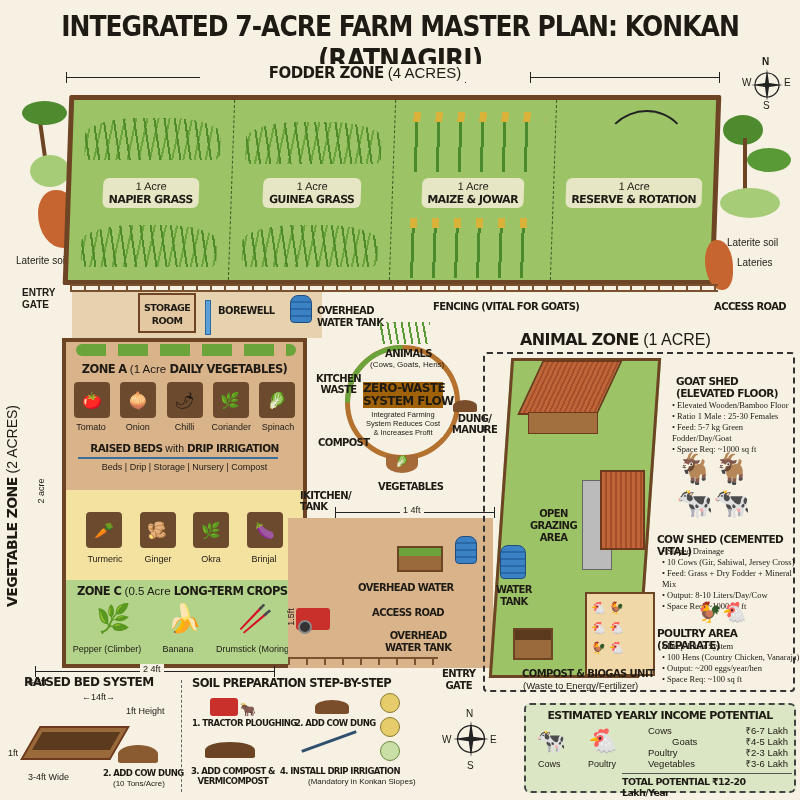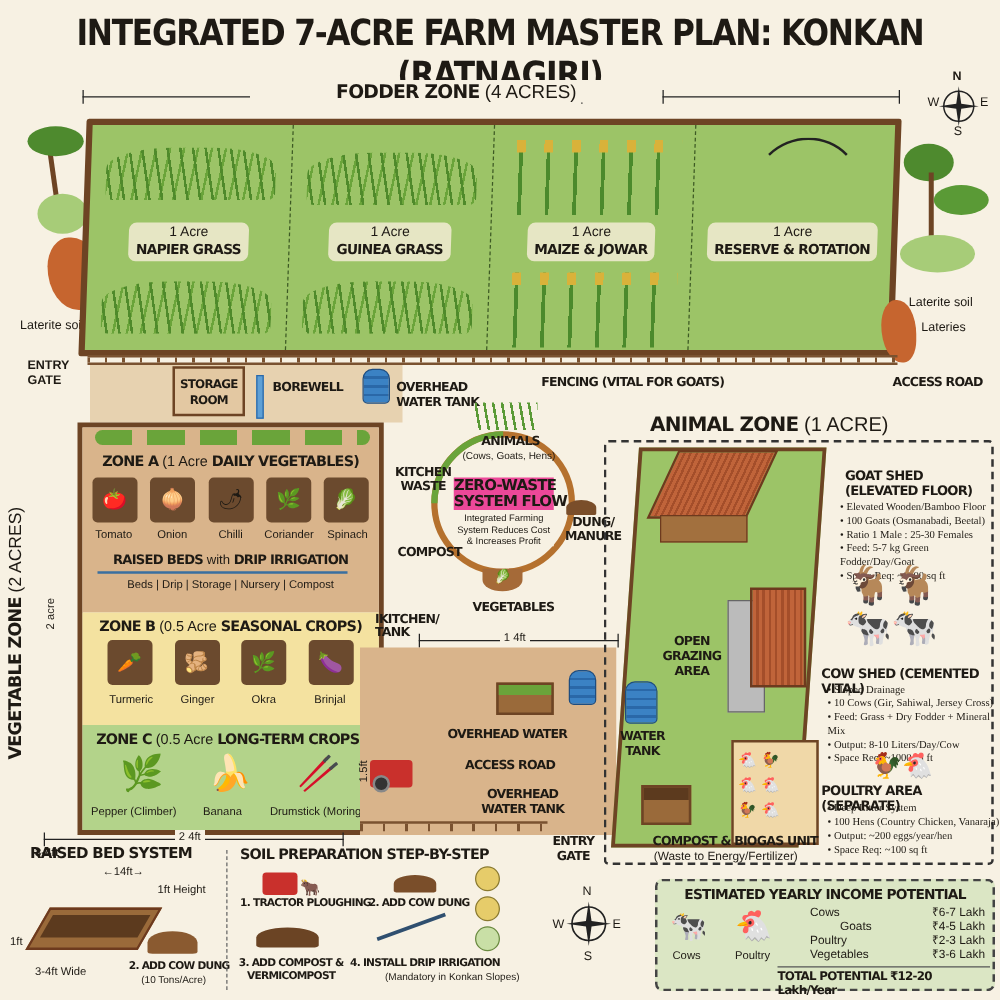--- a/index.html
+++ b/index.html
@@ -173,24 +173,20 @@
       <span>Coriander</span>
       <span>Spinach</span>
     </div>
     <div class="zonetitle" style="top:100px;font-size:10.5px;">
       <b class="cond">RAISED BEDS</b><span> with </span><b class="cond">DRIP IRRIGATION</b>
     </div>
     <div class="abs" style="left:12px;top:115px;width:200px;height:0;border-top:2px solid #3a6fa0;"></div>
     <div class="zonetitle" style="top:120px;font-size:9px;">Beds | Drip | Storage | Nursery | Compost</div>
   </div>
   <div class="zoneB">
-    <div class="zonetitle" style="top:4px;">
-      <b class="cond">ZONE B</b>
-      <span>(0.5 Acre </span><b class="cond">SEASONAL CROPS)</b>
-    </div>
     <div class="beds" style="top:22px;left:20px;right:20px;">
       <div class="bed">🥕</div>
       <div class="bed">🫚</div>
       <div class="bed">🌿</div>
       <div class="bed">🍆</div>
     </div>
     <div class="croplabels" style="top:64px;left:16px;right:16px;">
       <span>Turmeric</span>
       <span>Ginger</span>
       <span>Okra</span>
@@ -217,21 +213,21 @@
 <div class="abs dimline" style="left:35px;top:671px;width:240px;"></div>
 <div class="abs" style="left:140px;top:664px;font-size:9px;background:#f7f1e3;padding:0 3px;">2 4ft</div>
 
 <div class="abs cycle"></div>
 <div class="abs cyclegreen"></div>
 <div class="abs" style="left:380px;top:322px;width:50px;height:22px;background:repeating-linear-gradient(80deg,transparent 0 3px,#5a9a36 3px 5px,transparent 5px 7px);"></div>
 <div class="abs lbl b cond" style="left:385px;top:348px;">ANIMALS</div>
 <div class="abs" style="left:370px;top:360px;font-size:8px;">(Cows, Goats, Hens)</div>
 <div class="abs lbl b cond" style="left:316px;top:373px;white-space:pre;line-height:11px;text-align:center;">KITCHEN
 WASTE</div>
-<div class="abs b cond" style="left:363px;top:382px;width:80px;text-align:center;font-size:12px;line-height:13px;white-space:pre;background:#ec4899;">ZERO-WASTE
+<div class="abs b cond" style="left:363px;top:382px;width:80px;text-align:center;font-size:12px;line-height:13px;white-space:pre;background:#a16207;">ZERO-WASTE
 SYSTEM FLOW</div>
 <div class="abs" style="left:363px;top:410px;width:80px;text-align:center;font-size:7.5px;line-height:9px;background:#f7f1e3;">Integrated Farming System Reduces Cost &amp; Increases Profit</div>
 <div class="abs" style="left:453px;top:400px;width:24px;height:12px;background:#7a4e2a;border-radius:50% 50% 10% 10%;"></div>
 <div class="abs lbl b cond" style="left:452px;top:413px;white-space:pre;line-height:11px;text-align:center;">DUNG/
 MANURE</div>
 <div class="abs lbl b cond" style="left:318px;top:437px;">COMPOST</div>
 <div class="abs" style="left:386px;top:455px;width:32px;height:18px;background:#a56a38;border-radius:0 0 50% 50%;text-align:center;font-size:11px;">🥬</div>
 <div class="abs lbl b cond" style="left:378px;top:481px;">VEGETABLES</div>
 
 <div class="abs lbl b cond" style="left:300px;top:490px;white-space:pre;line-height:11px;">IKITCHEN/
@@ -277,21 +273,20 @@
 <div class="abs" style="left:513px;top:628px;width:40px;height:32px;background:#9a6a3a;border:2px solid #6d4424;">
     <div style="height:10px;background:#5c3a1e;"></div>
   </div>
 <div class="abs b cond" style="left:522px;top:668px;font-size:10px;">COMPOST &amp; BIOGAS UNIT</div>
 <div class="abs" style="left:523px;top:680px;font-size:9.5px;">(Waste to Energy/Fertilizer)</div>
 
 <div class="abs b cond sect" style="left:676px;top:375px;white-space:pre;">GOAT SHED
 (ELEVATED FLOOR)</div>
 <div class="abs bullets" style="left:672px;top:400px;">
   <div>Elevated Wooden/Bamboo Floor</div>
-  <div>100 Goats (Osmanabadi, Beetal)</div>
   <div>Ratio 1 Male : 25-30 Females</div>
   <div>Feed: 5-7 kg Green Fodder/Day/Goat</div>
   <div>Space Req: ~1000 sq ft</div>
 </div>
 <div class="abs" style="left:676px;top:452px;font-size:30px;line-height:34px;">🐐🐐<br>🐄🐄</div>
 
 <div class="abs b cond sect" style="left:657px;top:533px;">COW SHED (CEMENTED VITAL)</div>
 <div class="abs bullets" style="left:662px;top:546px;">
   <div>Sloped Drainage</div>
   <div>10 Cows (Gir, Sahiwal, Jersey Cross)</div>

